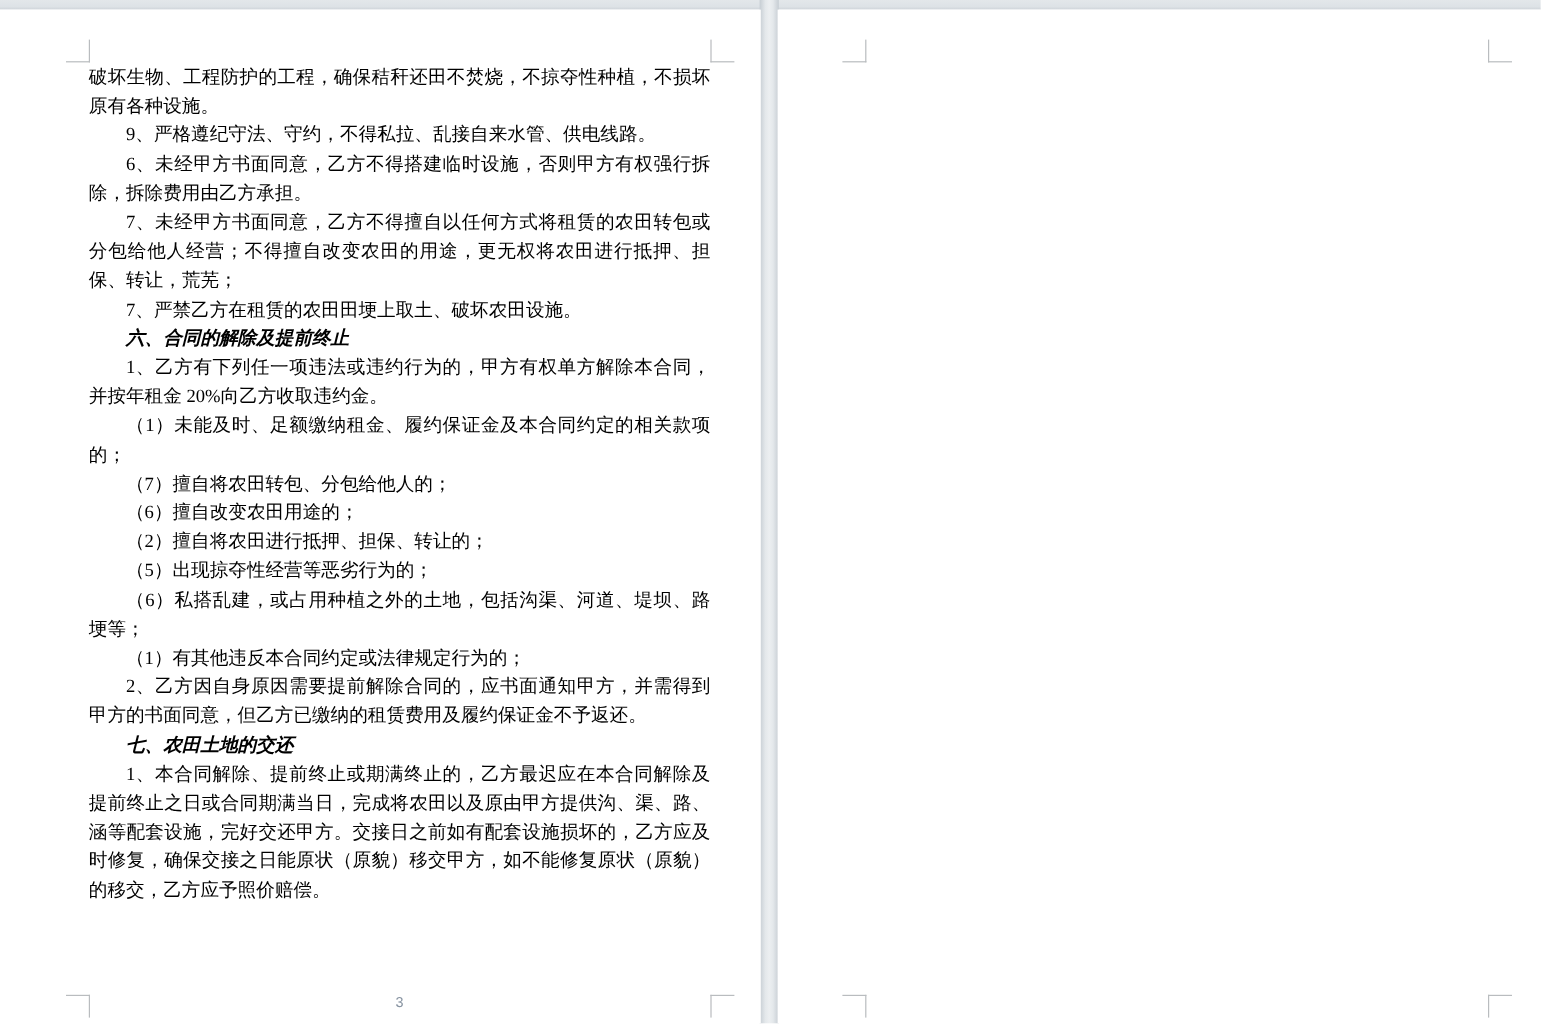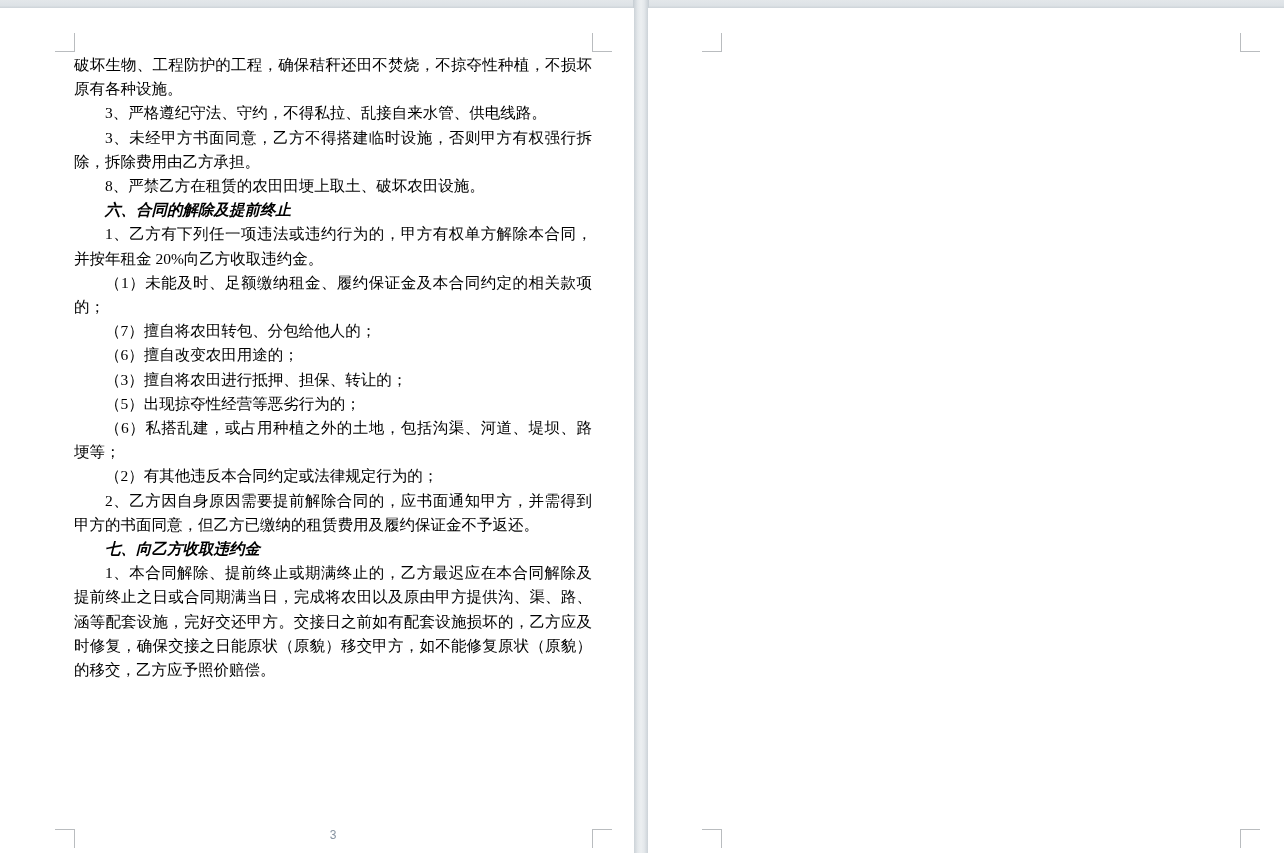--- a/index.html
+++ b/index.html
@@ -47,34 +47,35 @@
 <body>
 
 <div id="stage">
 
   <div class="canvas-strip-top"></div>
   <div class="page-gap"></div>
 
   <div class="page page-left">
     <div class="text-col text-col-left">
         <p class="para no-indent"><span>破坏生物、工程防护的工程，确保秸秆还田不焚烧，不掠夺性种植，不损坏原有各种设施。</span></p>
-        <p class="para"><span>3、严格遵纪守法、守约，不得私拉、乱接自来水管、供电线路。</span></p>
-        <p class="para"><span>3、未经甲方书面同意，乙方不得搭建临时设施，否则甲方有权强行拆除，拆除费用由乙方承担。</span></p>
-        <p class="para"><span>8、严禁乙方在租赁的农田田埂上取土、破坏农田设施。</span></p>
+        <p class="para"><span>9、严格遵纪守法、守约，不得私拉、乱接自来水管、供电线路。</span></p>
+        <p class="para"><span>6、未经甲方书面同意，乙方不得搭建临时设施，否则甲方有权强行拆除，拆除费用由乙方承担。</span></p>
+        <p class="para"><span>7、未经甲方书面同意，乙方不得擅自以任何方式将租赁的农田转包或分包给他人经营；不得擅自改变农田的用途，更无权将农田进行抵押、担保、转让，荒芜；</span></p>
+        <p class="para"><span>7、严禁乙方在租赁的农田田埂上取土、破坏农田设施。</span></p>
         <p class="para heading"><span style="font-weight: bold;">六、合同的解除及提前终止</span></p>
         <p class="para"><span>1、乙方有下列任一项违法或违约行为的，甲方有权单方解除本合同，并按年租金 20%向乙方收取违约金。</span></p>
         <p class="para"><span>（1）未能及时、足额缴纳租金、履约保证金及本合同约定的相关款项的；</span></p>
         <p class="para"><span>（7）擅自将农田转包、分包给他人的；</span></p>
         <p class="para"><span>（6）擅自改变农田用途的；</span></p>
-        <p class="para"><span>（3）擅自将农田进行抵押、担保、转让的；</span></p>
+        <p class="para"><span>（2）擅自将农田进行抵押、担保、转让的；</span></p>
         <p class="para"><span>（5）出现掠夺性经营等恶劣行为的；</span></p>
         <p class="para"><span>（6）私搭乱建，或占用种植之外的土地，包括沟渠、河道、堤坝、路埂等；</span></p>
-        <p class="para"><span>（2）有其他违反本合同约定或法律规定行为的；</span></p>
+        <p class="para"><span>（1）有其他违反本合同约定或法律规定行为的；</span></p>
         <p class="para"><span>2、乙方因自身原因需要提前解除合同的，应书面通知甲方，并需得到甲方的书面同意，但乙方已缴纳的租赁费用及履约保证金不予返还。</span></p>
-        <p class="para heading"><span style="font-weight: bold;">七、向乙方收取违约金</span></p>
+        <p class="para heading"><span style="font-weight: bold;">七、农田土地的交还</span></p>
         <p class="para"><span>1、本合同解除、提前终止或期满终止的，乙方最迟应在本合同解除及提前终止之日或合同期满当日，完成将农田以及原由甲方提供沟、渠、路、涵等配套设施，完好交还甲方。交接日之前如有配套设施损坏的，乙方应及时修复，确保交接之日能原状（原貌）移交甲方，如不能修复原状（原貌）的移交，乙方应予照价赔偿。</span></p>
       </div>
     <div class="page-number pn-left">3</div>
   </div>
 
   <div class="page page-right">
     
     
   </div>
 

